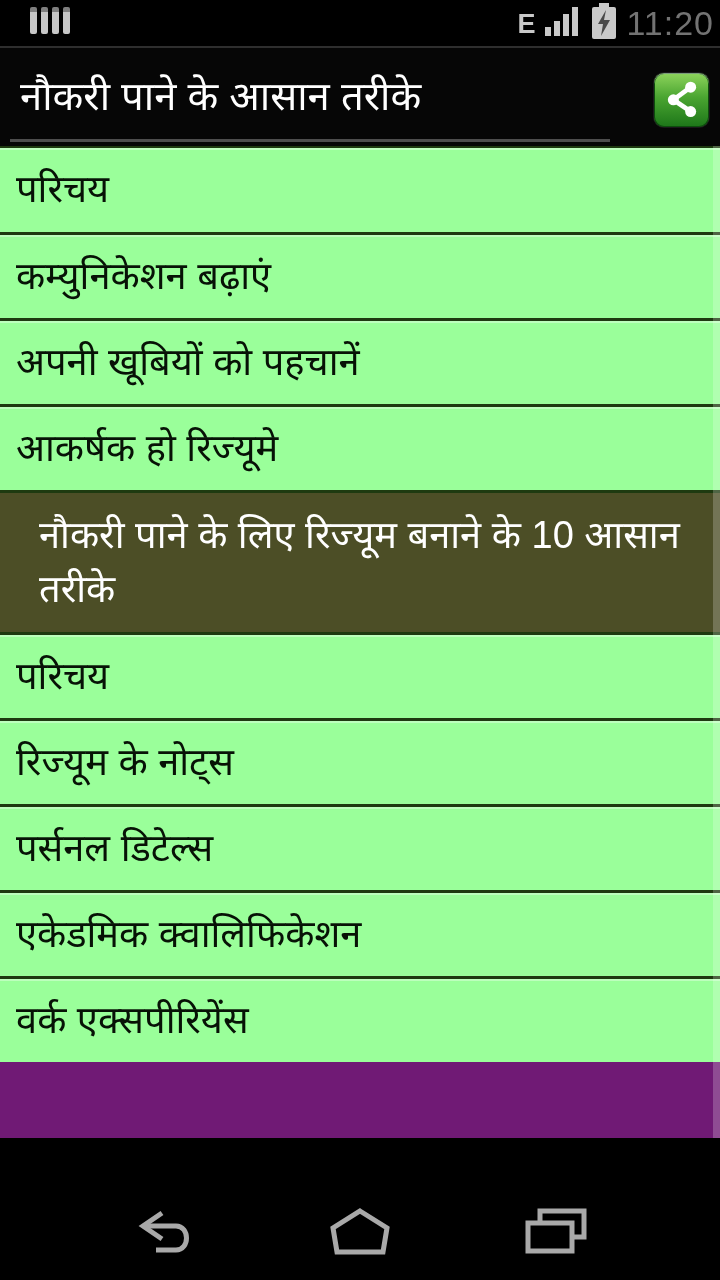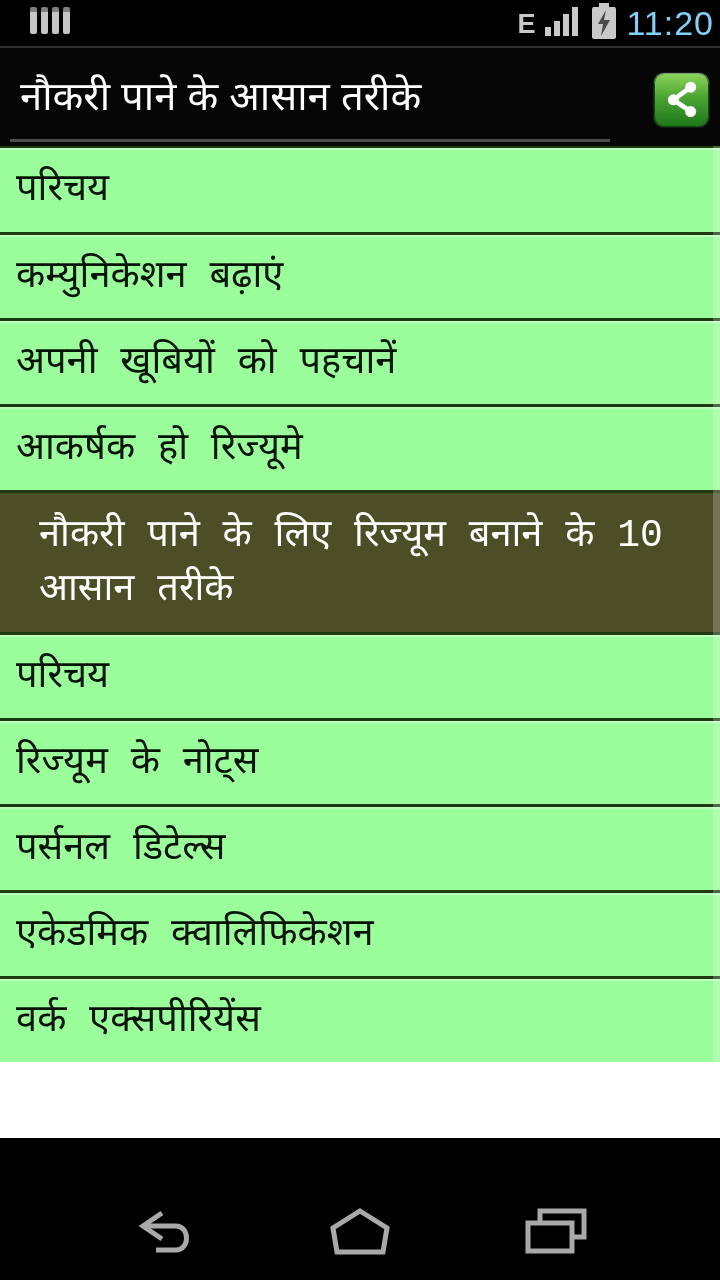--- a/index.html
+++ b/index.html
@@ -11,43 +11,42 @@
   .status-bar{position:absolute;top:0;left:0;width:720px;height:46px;background:#000;}
   .notif-bars{position:absolute;left:30px;top:7px;display:flex;gap:4px;}
   .notif-bars span{
     display:block;width:7px;height:27px;border-radius:2px;
     background:linear-gradient(180deg,#7f7f7f 0 5px,#c6c6c6 5px 100%);
   }
   .status-right{
     position:absolute;right:6px;top:0;height:46px;display:flex;align-items:center;gap:9px;
   }
   .net-type{color:#c9c9c9;font-size:27px;font-weight:bold;line-height:1;margin-top:2px;}
-  .time{color:#7dd3fc;font-size:34px;line-height:1;letter-spacing:1px;}
+  .time{color:#737373;font-size:34px;line-height:1;letter-spacing:1px;}
   
   .title-bar{
     position:absolute;top:46px;left:0;width:720px;height:100px;background:#060606;
     border-top:2px solid #2e2e2e;box-sizing:border-box;
   }
   .app-title{
     position:absolute;left:20px;top:0;height:92px;display:flex;align-items:center;
     color:#fff;font-size:40px;font-weight:normal;white-space:nowrap;
   }
   .title-underline{position:absolute;left:10px;bottom:4px;width:600px;height:3px;background:#4d4d4d;}
   .share-btn{
     position:absolute;right:10px;top:24px;width:57px;height:56px;padding:0;cursor:pointer;
     border:1px solid #1a1a1a;border-radius:11px;
     background:linear-gradient(180deg,#8ed45c 0%,#4aa531 45%,#1d7619 100%);
     box-shadow:inset 0 1px 0 rgba(255,255,255,.45), inset 0 0 0 1px #0d4d0d;
     display:flex;align-items:center;justify-content:center;
   }
   
   .list{
     position:absolute;top:146px;left:0;width:720px;height:992px;overflow:hidden;
-    background:#ffffff;
-    font-family:Liberation Mono, monospace;
+    background:#701a75;
   }
   .list-item{
     box-sizing:border-box;height:86px;display:flex;align-items:center;
     padding:0 16px;background:#9aff9a;color:#071206;font-size:38px;line-height:1.4;
     border-top:3px solid #1e3a10;
     box-shadow:inset 0 2px 0 rgba(255,255,255,.35);
   }
   .list-item:first-child{border-top:2px solid #1e3a10;}
   .list-item.selected{
     height:142px;background:#4c4e26;color:#fff;

